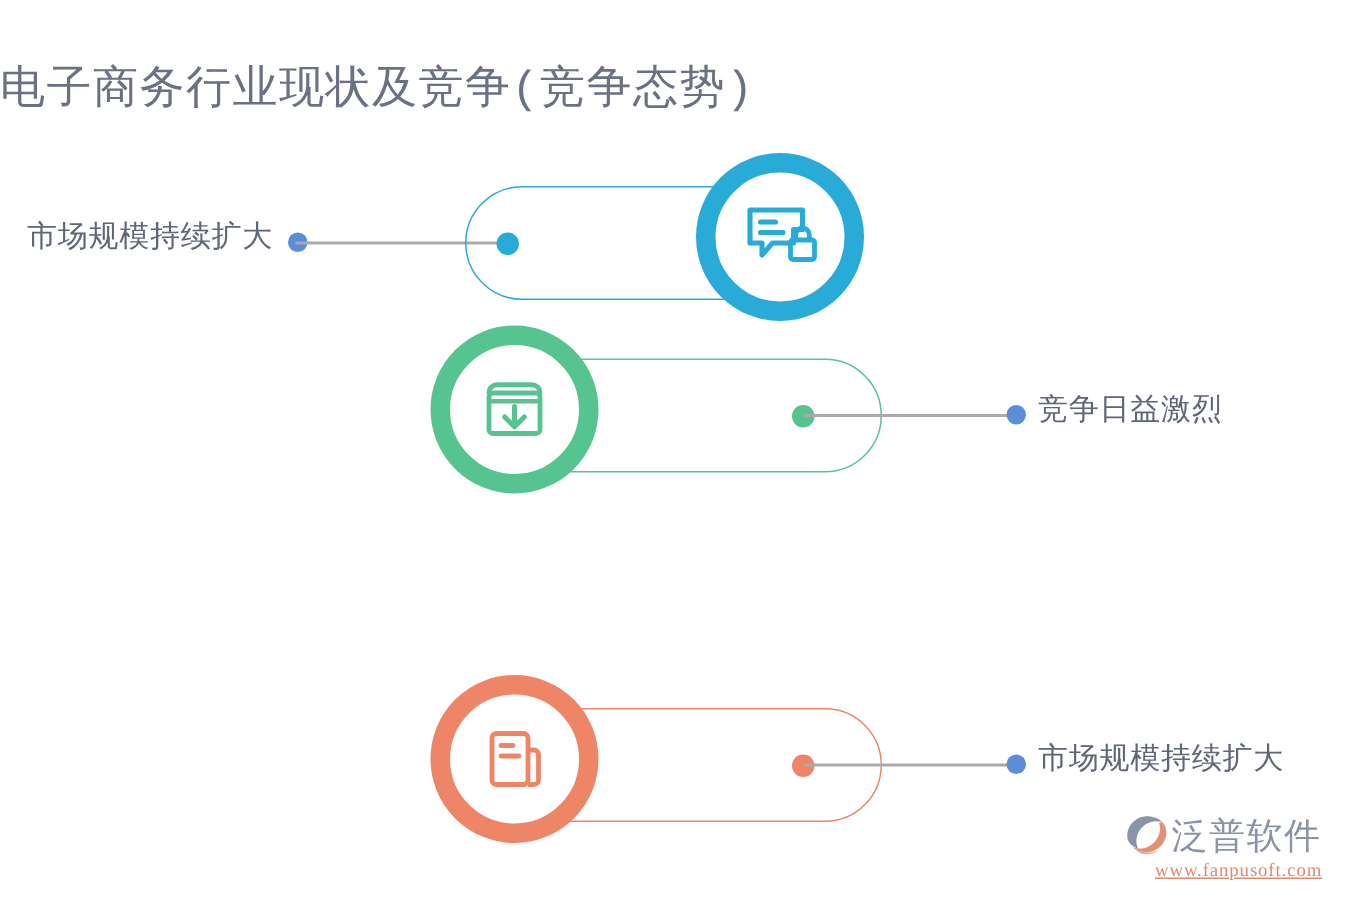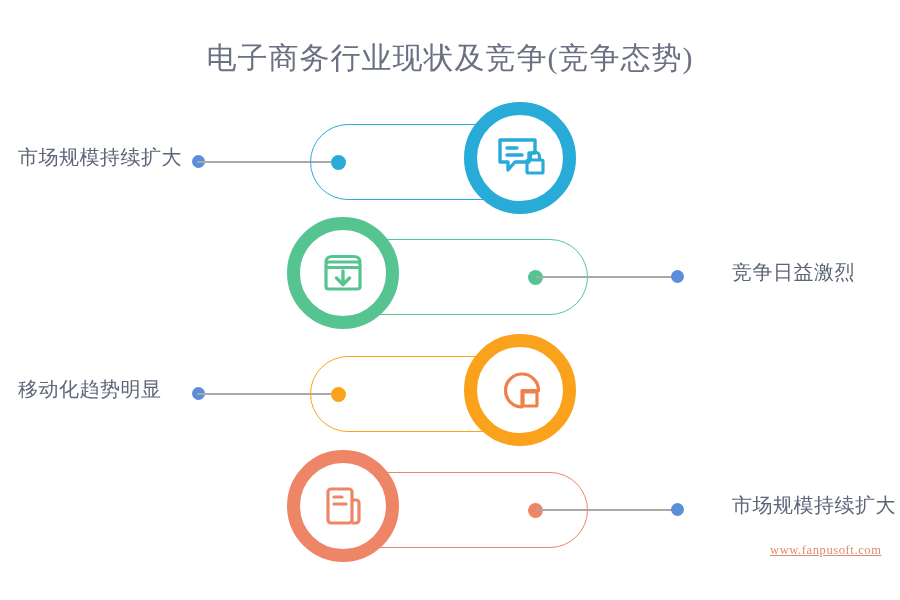--- a/index.html
+++ b/index.html
@@ -22,25 +22,25 @@
     height: 600px;
     background: #ffffff;
   }
 
   
   .title {
     position: absolute;
     top: 38px;
     left: 0;
     width: 900px;
-    text-align: center;
+    text-align: left;
     font-size: 30px;
     letter-spacing: 1px;
     color: #6a7182;
-    font-family: Liberation Serif, serif;
+    font-family: Liberation Mono, monospace;
     white-space: nowrap;
   }
 
   
   .row {
     position: absolute;
     left: 0;
     width: 900px;
     height: 120px;
   }
@@ -116,21 +116,21 @@
   .label {
     position: absolute;
     top: 42px;
     font-size: 20px;
     color: #5e6678;
     white-space: nowrap;
     font-family: "Liberation Serif", "DejaVu Serif", serif;
     letter-spacing: 0.5px;
   }
   .row-left  .label { left: 18px; width: 168px; text-align: left; }
-  .row-right .label { left: 692px; text-align: left; margin-left: 40px; }
+  .row-right .label { left: 692px; text-align: left; }
 
   
   .logo {
     position: absolute;
     left: 748px;
     top: 542px;
     width: 142px;
     height: 50px;
   }
   .logo-row {
@@ -196,51 +196,50 @@
           <path d="M11 17 C11 13 14 11.5 17 11.5 H39 C42 11.5 45 13 45 17" stroke="#56c490" stroke-width="3.2" fill="none" stroke-linecap="round"></path>
           <rect x="11" y="17" width="34" height="27" rx="2.5" stroke="#56c490" stroke-width="3.2" fill="none"></rect>
           <line x1="11" y1="22.5" x2="45" y2="22.5" stroke="#56c490" stroke-width="3"></line>
           <line x1="28" y1="26" x2="28" y2="39" stroke="#56c490" stroke-width="3.4" stroke-linecap="round"></line>
           <path d="M21.5 33 L28 39.5 L34.5 33" stroke="#56c490" stroke-width="3.4" fill="none" stroke-linecap="round" stroke-linejoin="round"></path>
         </svg>
       </span>
     </div>
   </div>
 
-  <div class="row row-left" style="top:334px">
-    <div class="label">移动化趋势明显</div>
-    <div class="end-dot"></div>
-    <div class="connector"></div>
-    <div class="pill" style="border-color:#faa21b"></div>
-    <div class="pill-dot" style="background:#faa21b"></div>
-    <div class="ring" style="border-color:#faa21b">
-      <span>
-        <svg width="56" height="56" viewBox="0 0 56 56" fill="none">
-          <path d="M30 12 A16.5 16.5 0 1 0 30 45 L30 28.5 L46.5 28.5 A16.5 16.5 0 0 0 30 12 Z" stroke="#f0804a" stroke-width="3.2" fill="none" stroke-linejoin="round"></path>
-          <rect x="31" y="30" width="14" height="14" rx="1" stroke="#f0804a" stroke-width="3.2" fill="none"></rect>
-        </svg>
-      </span>
-    </div>
-  </div>
 
   <div class="row row-right" style="top:450px">
     <div class="pill" style="border-color:#ee8567"></div>
     <div class="pill-dot" style="background:#ee8567"></div>
     <div class="connector"></div>
     <div class="end-dot"></div>
     <div class="label">市场规模持续扩大</div>
     <div class="ring" style="border-color:#ee8567">
       <span>
         <svg width="56" height="56" viewBox="0 0 56 56" fill="none">
           <rect x="13" y="11" width="24" height="34" rx="3" stroke="#ee8567" stroke-width="3.2" fill="none"></rect>
           <path d="M37 22 H41 C42.6 22 44 23.4 44 25 V42 C44 43.6 42.6 45 41 45 H37" stroke="#ee8567" stroke-width="3.2" fill="none" stroke-linejoin="round"></path>
           <line x1="19" y1="19" x2="27" y2="19" stroke="#ee8567" stroke-width="3.2" stroke-linecap="round"></line>
           <line x1="19" y1="26" x2="31" y2="26" stroke="#ee8567" stroke-width="3.2" stroke-linecap="round"></line>
         </svg>
       </span>
     </div>
   </div>
 
   <div class="logo">
+    <div class="logo-row">
+      <span class="logo-mark">
+        <svg width="31" height="29" viewBox="0 0 31 29" fill="none">
+          <path d="M3.5 14.5 C3.5 6.8 9.6 1.2 17 1.2 C21 1.2 24.5 2.6 27 5.2
+                   C22 3.4 16 5.2 12.4 9.6 C9.2 13.5 8.8 18.6 10.8 22.8
+                   C6.4 21.2 3.5 18.2 3.5 14.5 Z" fill="#8a93a8"></path>
+          <path d="M27 5.2 C29.4 8.0 30.2 11.6 29.2 15.2 C27.6 21.4 21.6 25.6 15 25.2
+                   C11.8 25.0 9.0 23.8 7.2 21.8 C12.4 24.0 18.6 22.2 22.2 17.6
+                   C25.2 13.8 26.2 9.2 24.6 5.6 C25.4 5.3 26.2 5.2 27 5.2 Z" fill="#e09178"></path>
+          <path d="M9 22 C13.5 26.2 20.5 26.4 25 22.8 C21 27.2 14 27.8 9.6 24.2 Z" fill="#f0a98f"></path>
+        </svg>
+      </span>
+      <span class="logo-word">泛普软件</span>
+    </div>
     <div class="logo-url">www.fanpusoft.com</div>
   </div>
 
 </div>
 
 </body></html>

